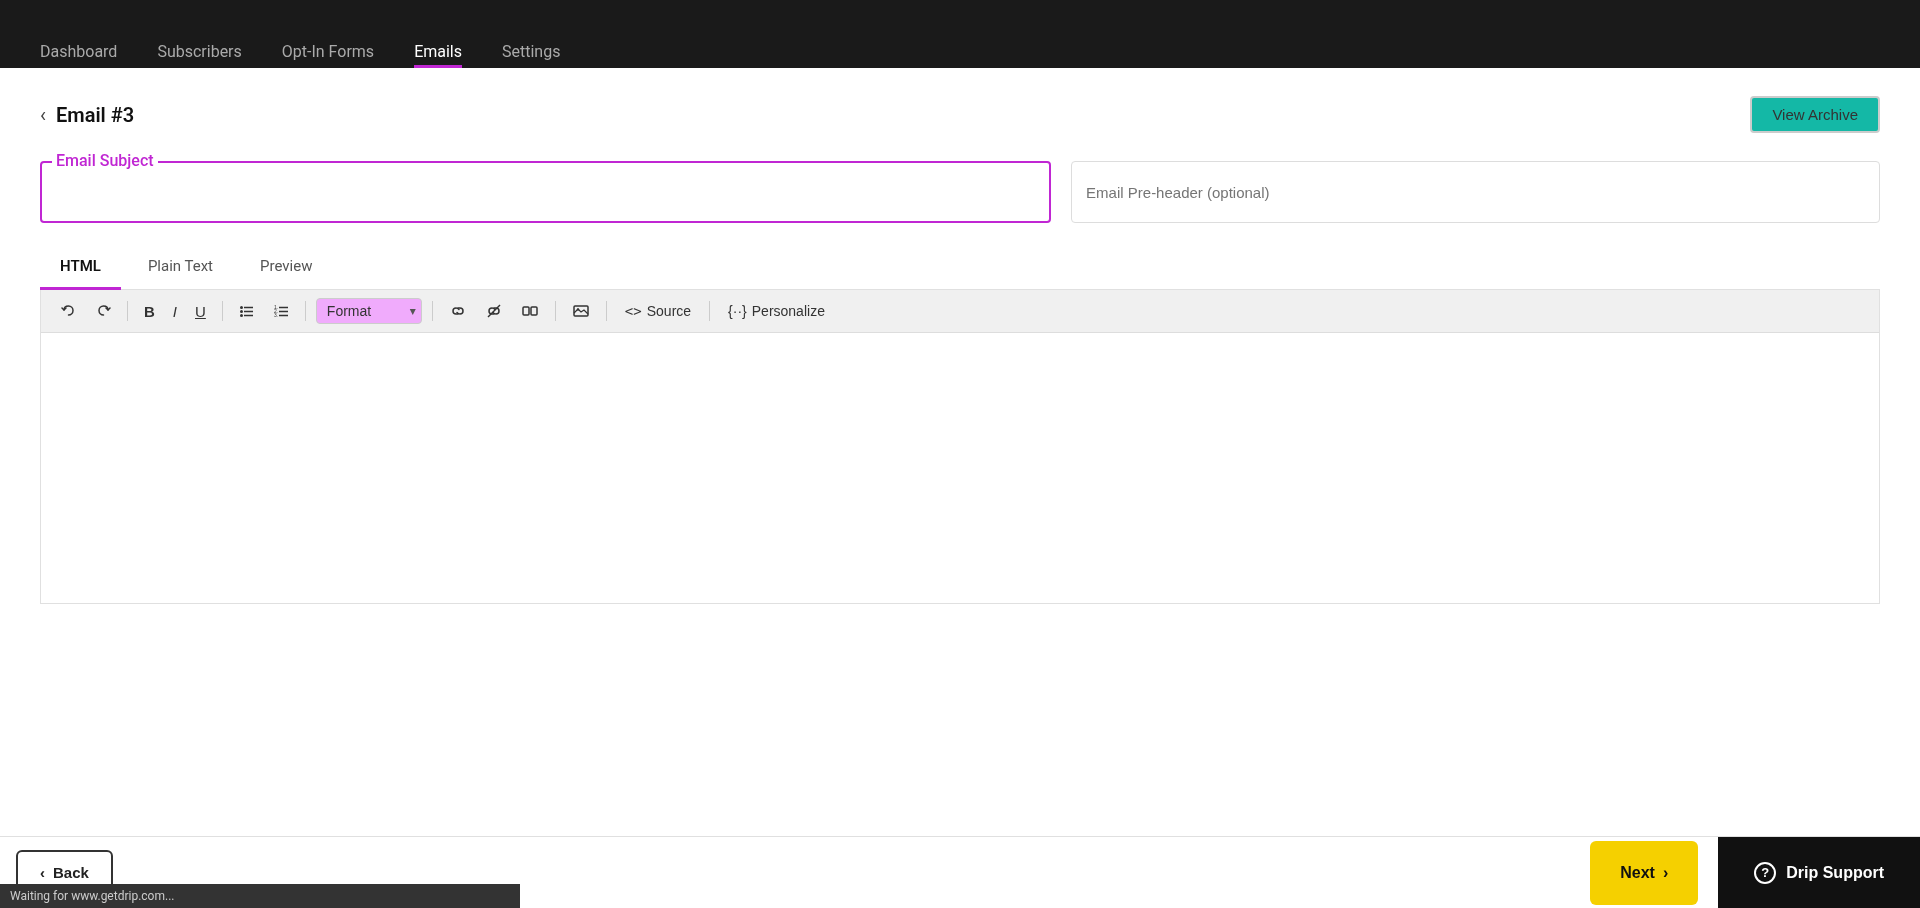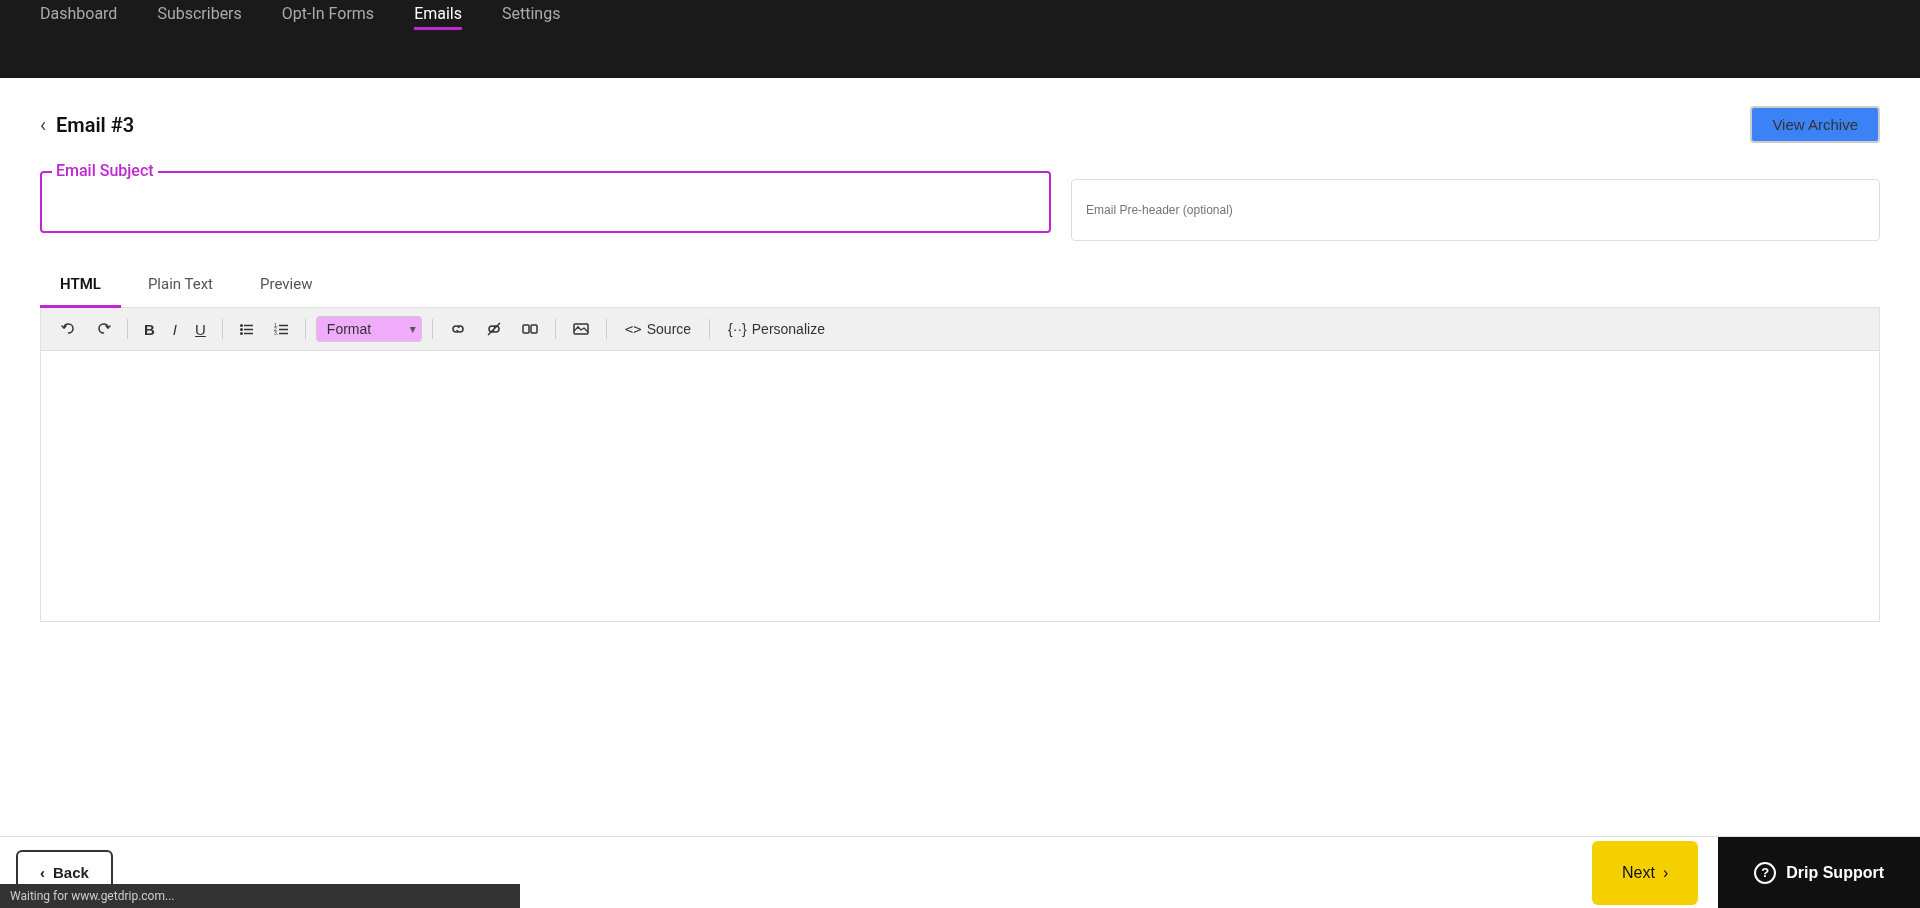--- a/index.html
+++ b/index.html
@@ -8,23 +8,23 @@
       background: #fff;
       color: #222;
       height: 908px;
       overflow: hidden;
       position: relative;
     }
 
     
     .top-nav {
       background: #1a1a1a;
-      height: 78px;
-      display: flex;
-      align-items: flex-start;
+      height: 68px;
+      display: flex;
+      align-items: flex-end;
       padding: 0 40px;
       gap: 40px;
     }
     .nav-item {
       color: #aaa;
       font-size: 16px;
       cursor: pointer;
       padding: 4px 0;
       border-bottom: 3px solid transparent;
       text-decoration: none;
@@ -57,21 +57,21 @@
       color: #444;
       cursor: pointer;
     }
     .page-title {
       font-size: 20px;
       font-weight: 600;
       color: #111;
     }
     .view-archive-btn {
       border: 2px solid #ccc;
-      background: #3b82f6;
+      background: #14b8a6;
       padding: 8px 20px;
       font-size: 15px;
       border-radius: 4px;
       cursor: pointer;
       color: #333;
     }
 
     
     .fields-row {
       display: flex;
@@ -104,26 +104,25 @@
       font-size: 16px;
       outline: none;
       color: #111;
       height: 62px;
     }
     .preheader-input {
       width: 100%;
       border: 1px solid #ddd;
       border-radius: 4px;
       padding: 18px 14px;
-      font-size: 12px;
+      font-size: 15px;
       outline: none;
       color: #999;
       height: 62px;
       background: #fff;
-      margin-top: 8px;
     }
 
     
     .editor-tabs {
       display: flex;
       gap: 7px;
       border-bottom: 1px solid #e0e0e0;
       margin-bottom: 0;
     }
     .tab-item {
@@ -258,21 +257,21 @@
       display: flex;
       align-items: center;
       height: 100%;
     }
     .next-btn {
       background: #f5d000;
       border: none;
       border-radius: 6px;
       padding: 23px 30px;
       font-size: 16px;
-      font-weight: 400;
+      font-weight: 700;
       cursor: pointer;
       display: flex;
       align-items: center;
       gap: 8px;
       color: #111;
       margin-right: 0;
     }
     .drip-support-btn {
       background: #111;
       color: #fff;

